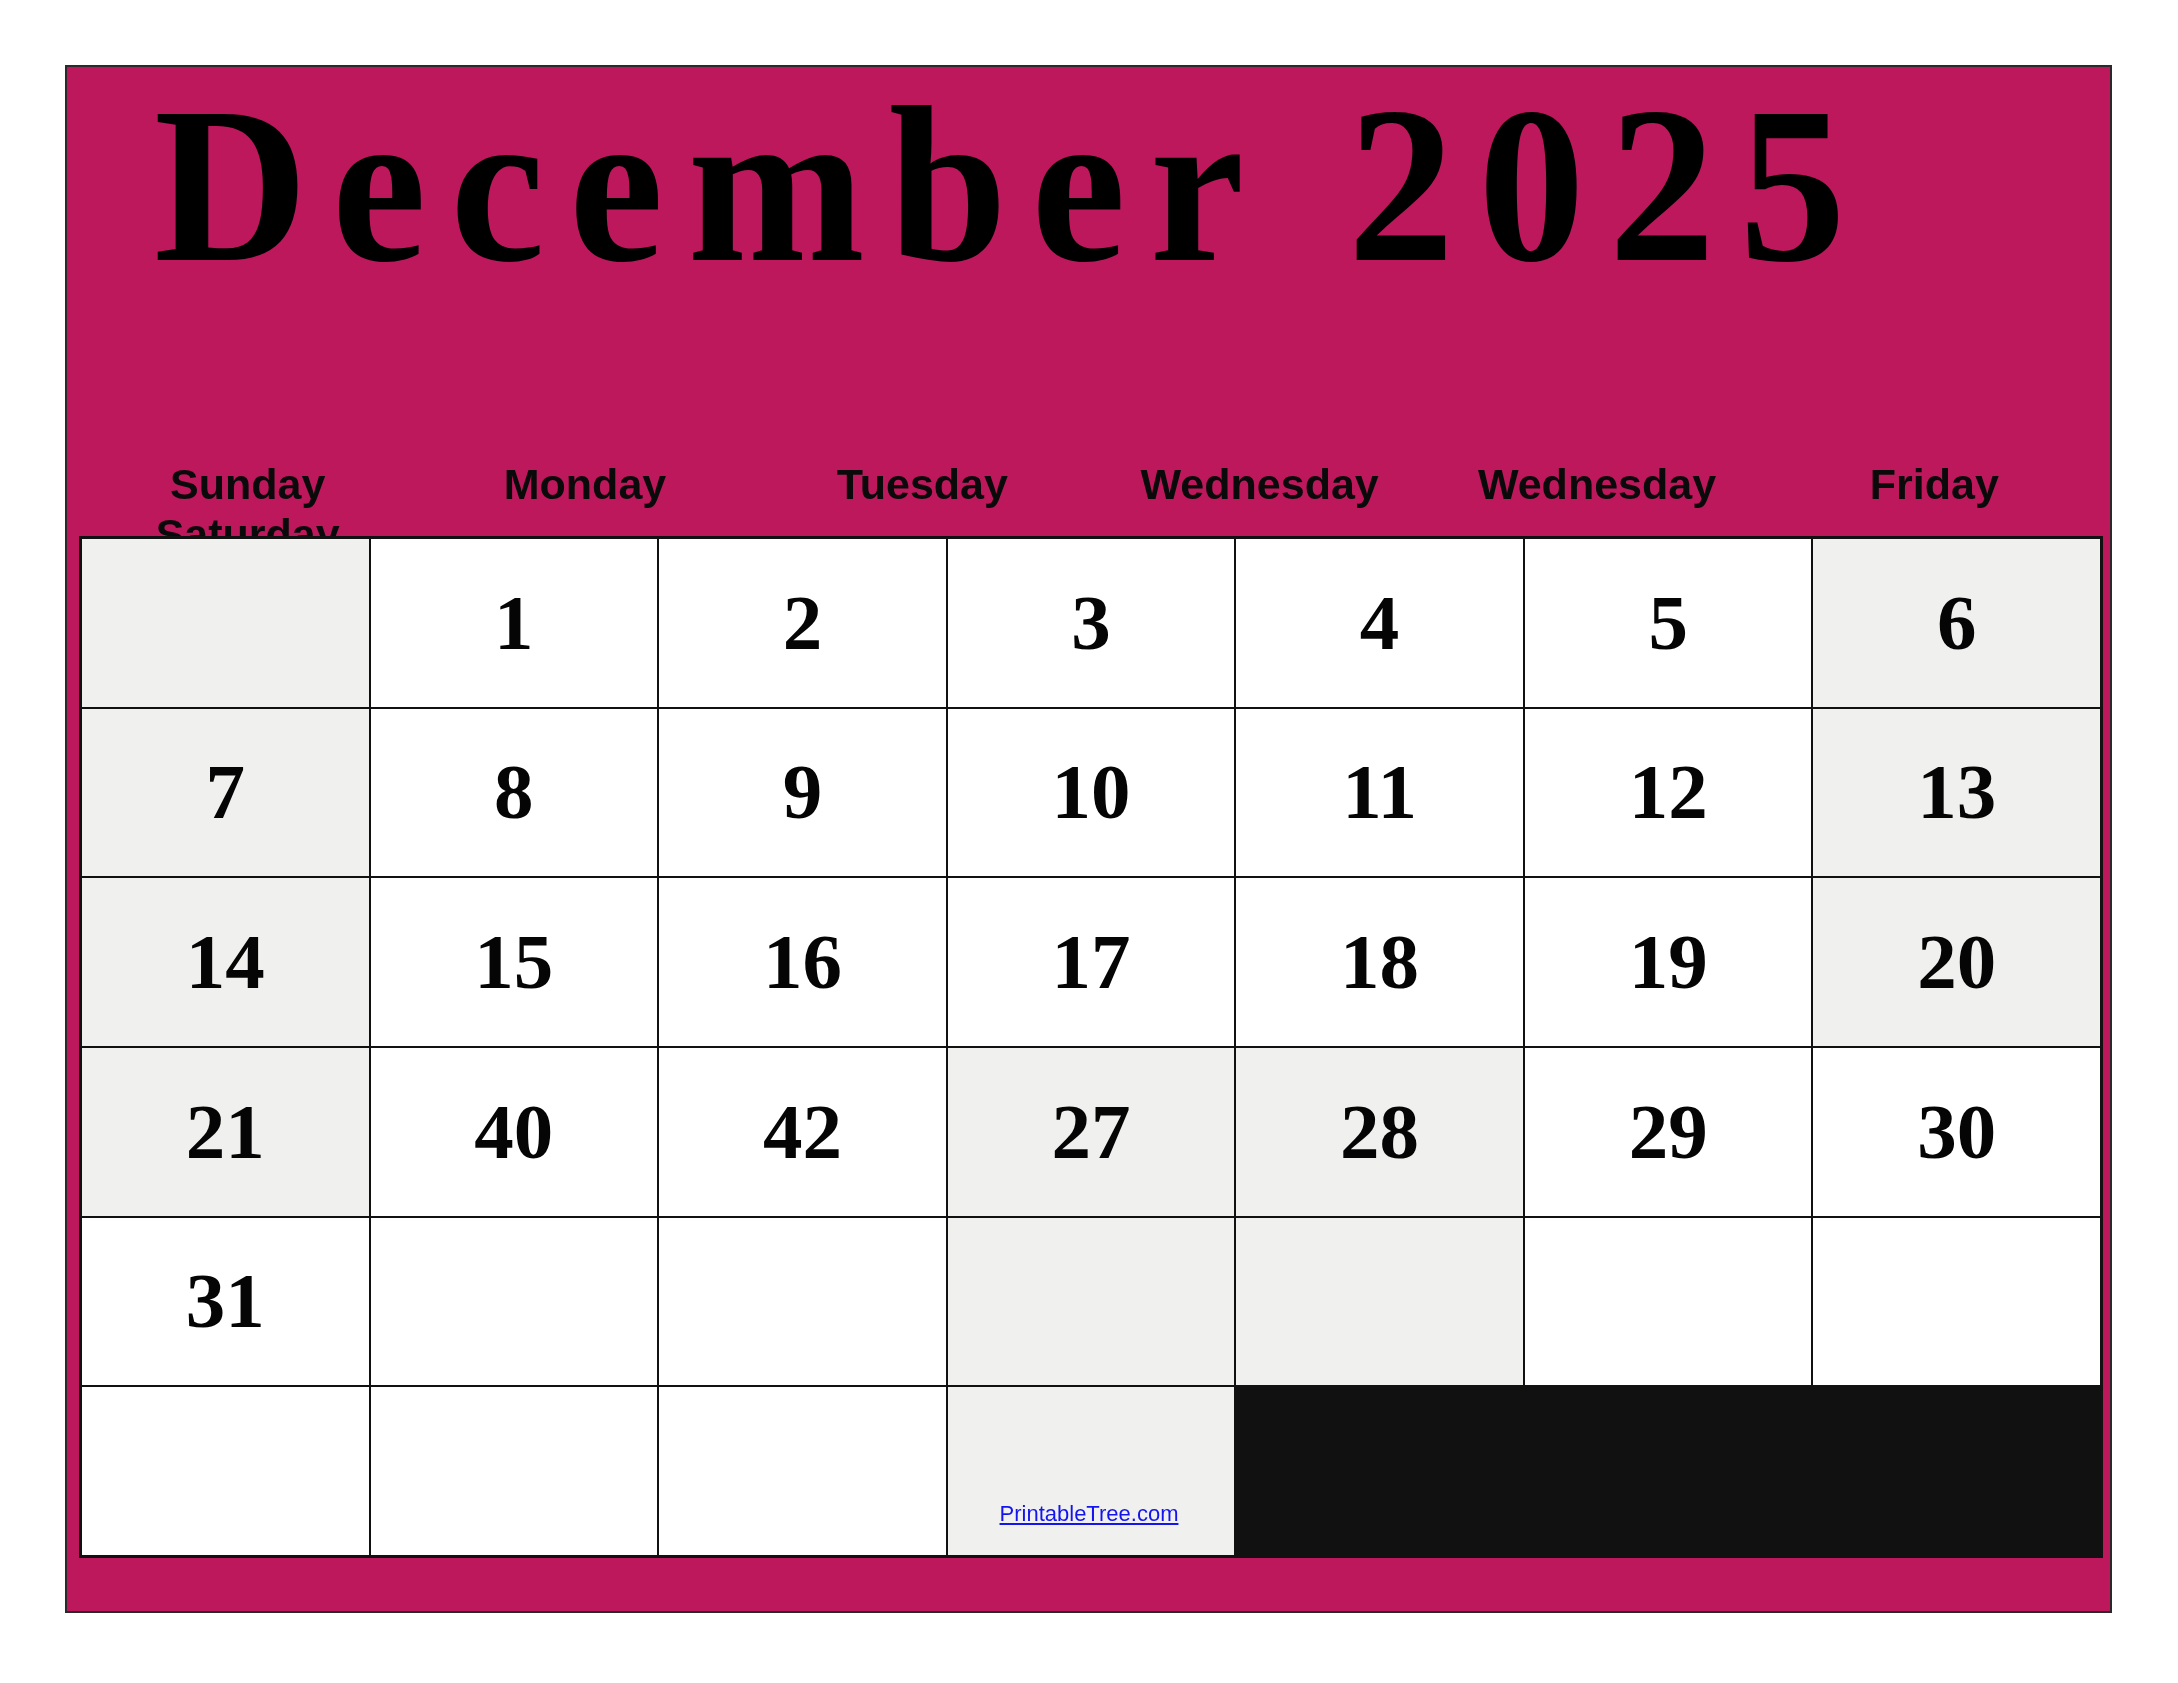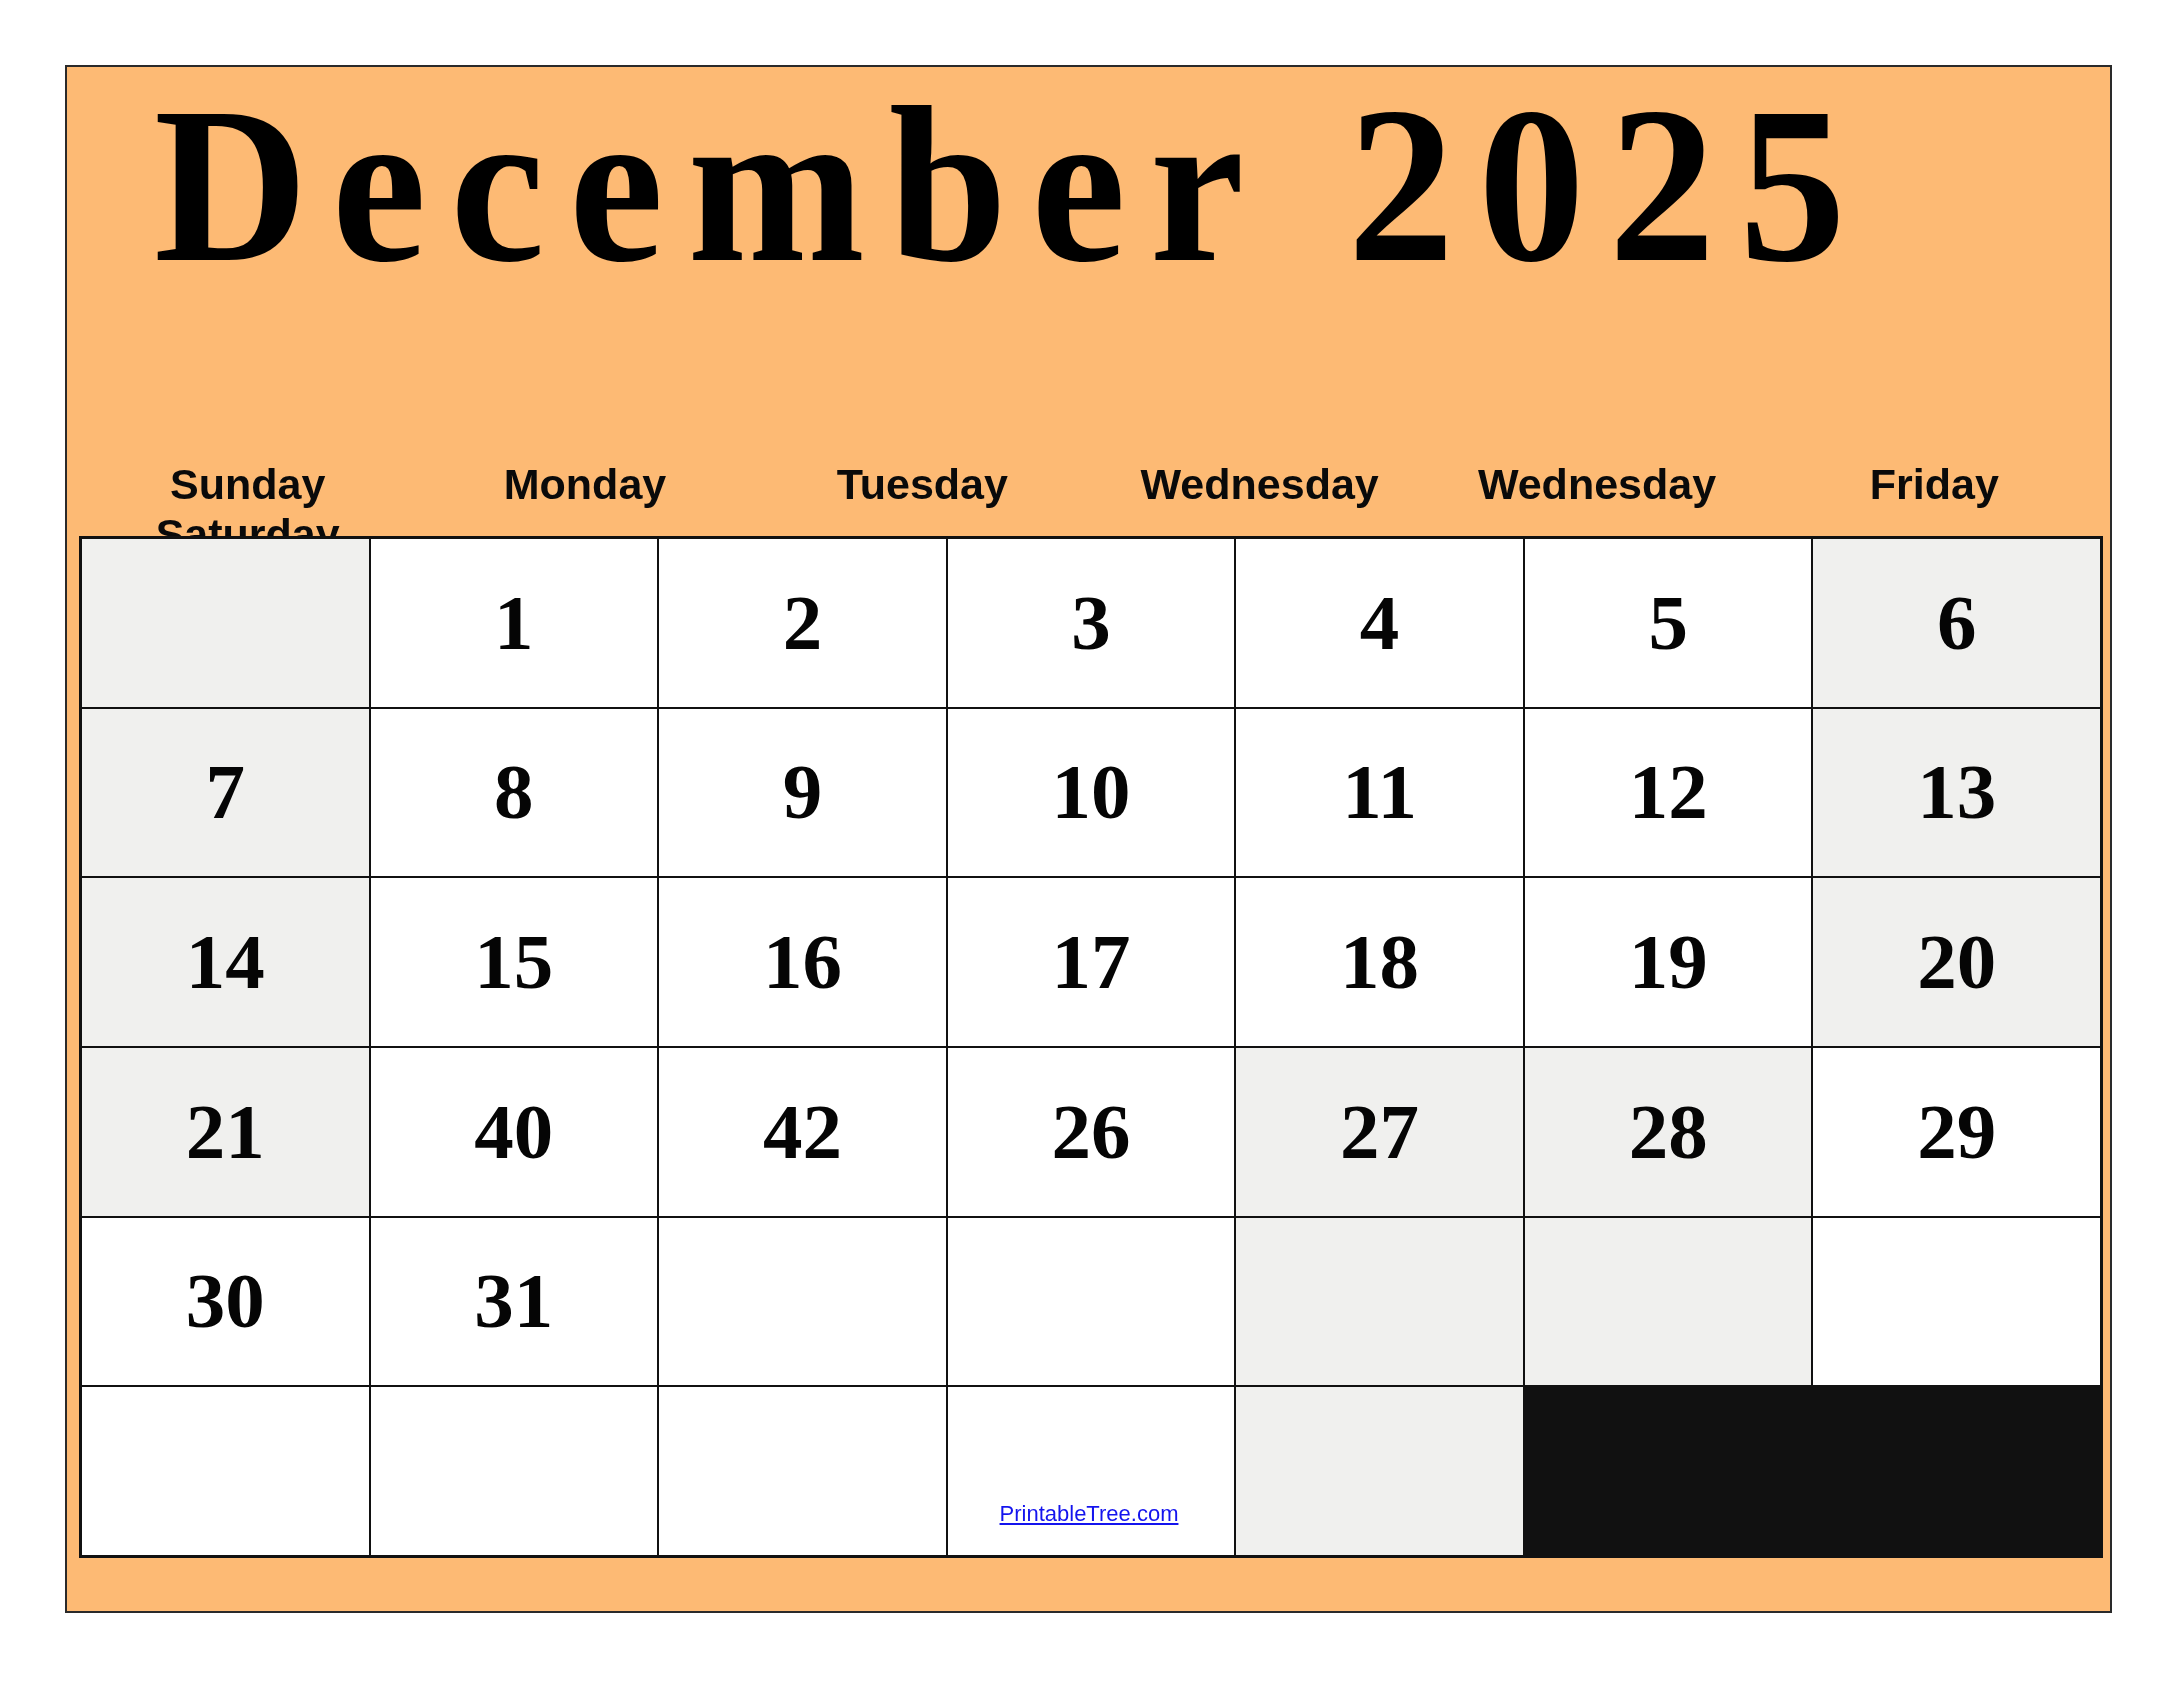--- a/index.html
+++ b/index.html
@@ -16,21 +16,21 @@
     overflow: hidden;
   }
   .frame {
     position: absolute;
     left: 65px;
     top: 65px;
     width: 2047px;
     height: 1548px;
     border: 2px solid #2a2a2a;
     box-sizing: border-box;
-    background: #fdba74;
+    background: #be185d;
   }
   .title {
     position: absolute;
     left: 87px;
     top: 8px;
     font-family: "Liberation Serif", serif;
     font-weight: 700;
     font-size: 213px;
     line-height: 1;
     letter-spacing: 24px;
@@ -130,21 +130,20 @@
       <div class="cell weekend">14</div>
       <div class="cell">15</div>
       <div class="cell">16</div>
       <div class="cell">17</div>
       <div class="cell">18</div>
       <div class="cell">19</div>
       <div class="cell weekend">20</div>
       <div class="cell weekend">21</div>
       <div class="cell">40</div>
       <div class="cell">42</div>
-      <div class="cell">26</div>
       <div class="cell weekend">27</div>
       <div class="cell weekend">28</div>
       <div class="cell">29</div>
       <div class="cell">30</div>
       <div class="cell">31</div>
       <div class="cell"></div>
       <div class="cell"></div>
       <div class="cell weekend"></div>
       <div class="cell weekend"></div>
       <div class="cell"></div>

